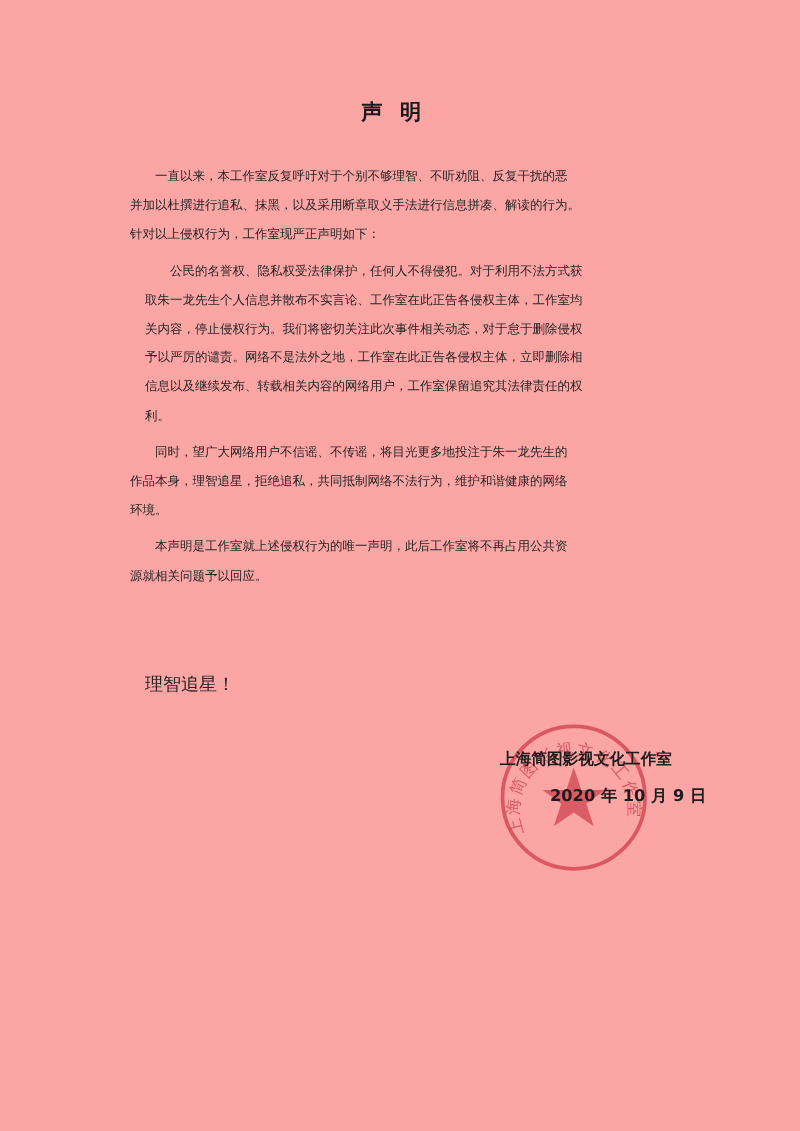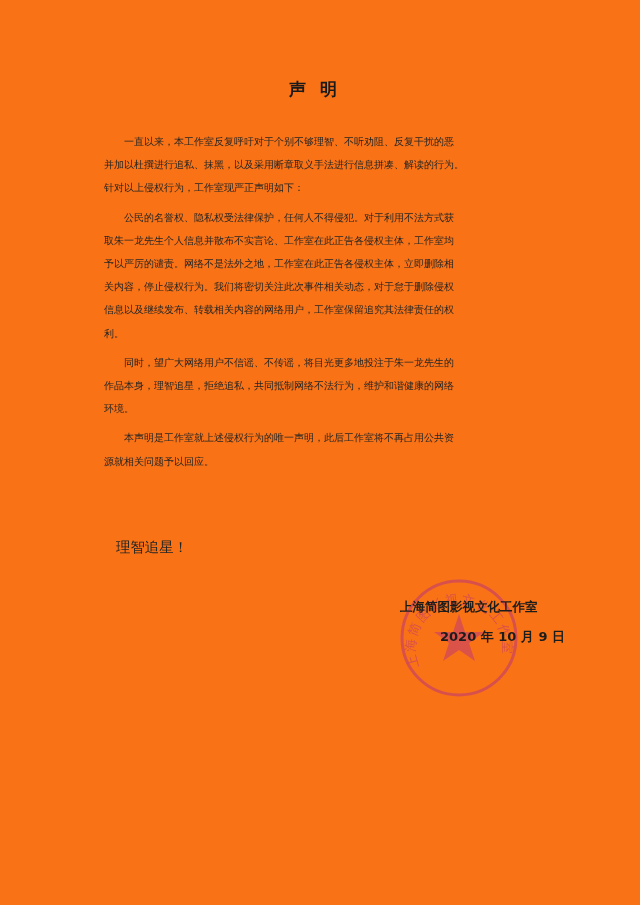--- a/index.html
+++ b/index.html
@@ -6,21 +6,21 @@
     body {
       width: 640px; height: 905px;
       background: #ffffff;
       position: relative;
       overflow: hidden;
       font-family: "DejaVu Serif", "Liberation Serif", serif;
       color: #222222;
     }
     .page {
       position: absolute; left: 0; top: 0; width: 640px; height: 905px;
-      background: #f97316;
+      background: #fca5a5;
     }
     .title {
       position: absolute; left: 0; width: 640px; top: 78px;
       text-align: center;
       font-family: "DejaVu Sans", "Liberation Sans", sans-serif;
       font-weight: bold; font-size: 17px; letter-spacing: 14px;
       color: #1a1a1a;
     }
     .body-text {
       position: absolute; left: 104px; top: 130px; width: 468px;
@@ -57,25 +57,25 @@
 <div class="page">
 
   <div class="title">声明</div>
 
   <div class="body-text">
     <p class="para" style="margin-bottom:0;">
       <span class="line">一直以来，本工作室反复呼吁对于个别不够理智、不听劝阻、反复干扰的恶</span>
       <span class="line">并加以杜撰进行追私、抹黑，以及采用断章取义手法进行信息拼凑、解读的行为。</span>
       <span class="line">针对以上侵权行为，工作室现严正声明如下：</span>
     </p>
-    <p class="para" style="margin-top:6px;">
+    <p class="para" style="margin-top:6px;margin-left:12px;">
       <span class="line">公民的名誉权、隐私权受法律保护，任何人不得侵犯。对于利用不法方式获</span>
       <span class="line">取朱一龙先生个人信息并散布不实言论、工作室在此正告各侵权主体，工作室均</span>
+      <span class="line">关内容，停止侵权行为。我们将密切关注此次事件相关动态，对于怠于删除侵权</span>
       <span class="line">予以严厉的谴责。网络不是法外之地，工作室在此正告各侵权主体，立即删除相</span>
-      <span class="line">关内容，停止侵权行为。我们将密切关注此次事件相关动态，对于怠于删除侵权</span>
       <span class="line">信息以及继续发布、转载相关内容的网络用户，工作室保留追究其法律责任的权</span>
       <span class="line">利。</span>
     </p>
     <p class="para" style="margin-top:6px;">
       <span class="line">同时，望广大网络用户不信谣、不传谣，将目光更多地投注于朱一龙先生的</span>
       <span class="line">作品本身，理智追星，拒绝追私，共同抵制网络不法行为，维护和谐健康的网络</span>
       <span class="line">环境。</span>
     </p>
     <p class="para" style="margin-top:6px;">
       <span class="line">本声明是工作室就上述侵权行为的唯一声明，此后工作室将不再占用公共资</span>

